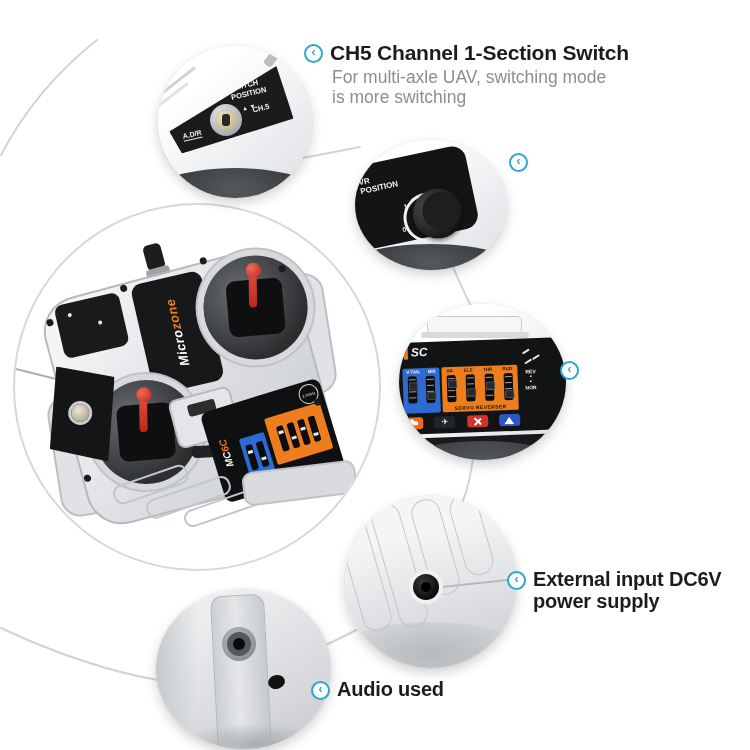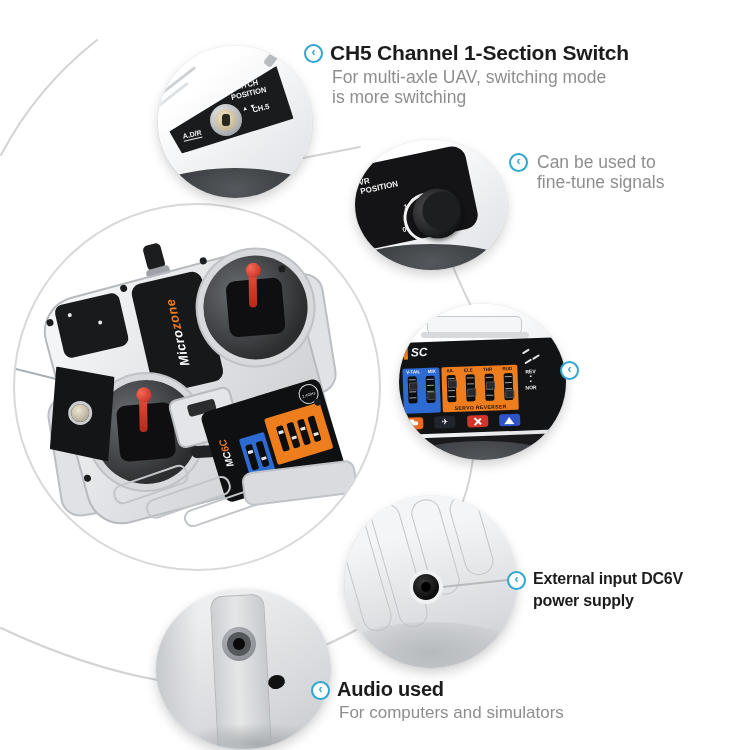--- a/index.html
+++ b/index.html
@@ -159,21 +159,21 @@
   .marker{flex:0 0 auto;width:15px;height:15px;margin-top:3px;border-radius:50%;border:2px solid #2da7cf;background:#fff;
           color:#2da7cf;font-size:12px;font-weight:bold;line-height:13px;text-align:center;}
   .co-title{margin:0;font-size:21px;line-height:24px;font-weight:bold;color:#1c1c1c;white-space:pre-line;letter-spacing:-0.2px;}
   .co-desc{margin:3px 0 0 2px;font-size:17.5px;line-height:19.5px;color:#8e8e8e;white-space:pre-line;}
   .co-ch5{left:304px;top:41px;}
   .co-ch6{left:509px;top:150px;}
   .co-set{left:560px;top:358px;}
   .co-set .co-title{font-size:20px;line-height:22px;}
   .co-set .co-desc{font-size:17px;line-height:19px;}
   .co-pow{left:507px;top:568px;}
-  .co-pow .co-title{font-size:16px;line-height:22px;}
+  .co-pow .co-title{font-size:20px;line-height:22px;}
   .co-pow .co-desc{font-size:17px;line-height:20px;}
   .co-aud{left:311px;top:678px;}
   .co-aud .co-title{font-size:20px;line-height:22px;}
   .co-aud .co-desc{font-size:17px;line-height:20px;}
 </style>
 </head>
 <body>
 
 <div class="canvas">
 
@@ -386,38 +386,35 @@
     <div>
       <h3 class="co-title">CH5 Channel 1-Section Switch</h3>
       <p class="co-desc">For multi-axle UAV, switching mode
 is more switching</p>
     </div>
   </div>
 
   <div class="callout co-ch6">
     <span class="marker">‹</span>
     <div>
-      <p class="co-desc">Can be used to
-fine-tune signals</p>
     </div>
   </div>
 
   <div class="callout co-set">
     <span class="marker">‹</span>
   </div>
 
   <div class="callout co-pow">
     <span class="marker">‹</span>
     <div>
       <h3 class="co-title">External input DC6V
 power supply</h3>
     </div>
   </div>
 
   <div class="callout co-aud">
     <span class="marker">‹</span>
     <div>
       <h3 class="co-title">Audio used</h3>
-      <p class="co-desc">For computers and simulators</p>
     </div>
   </div>
 
 </div>
 
 </body></html>

